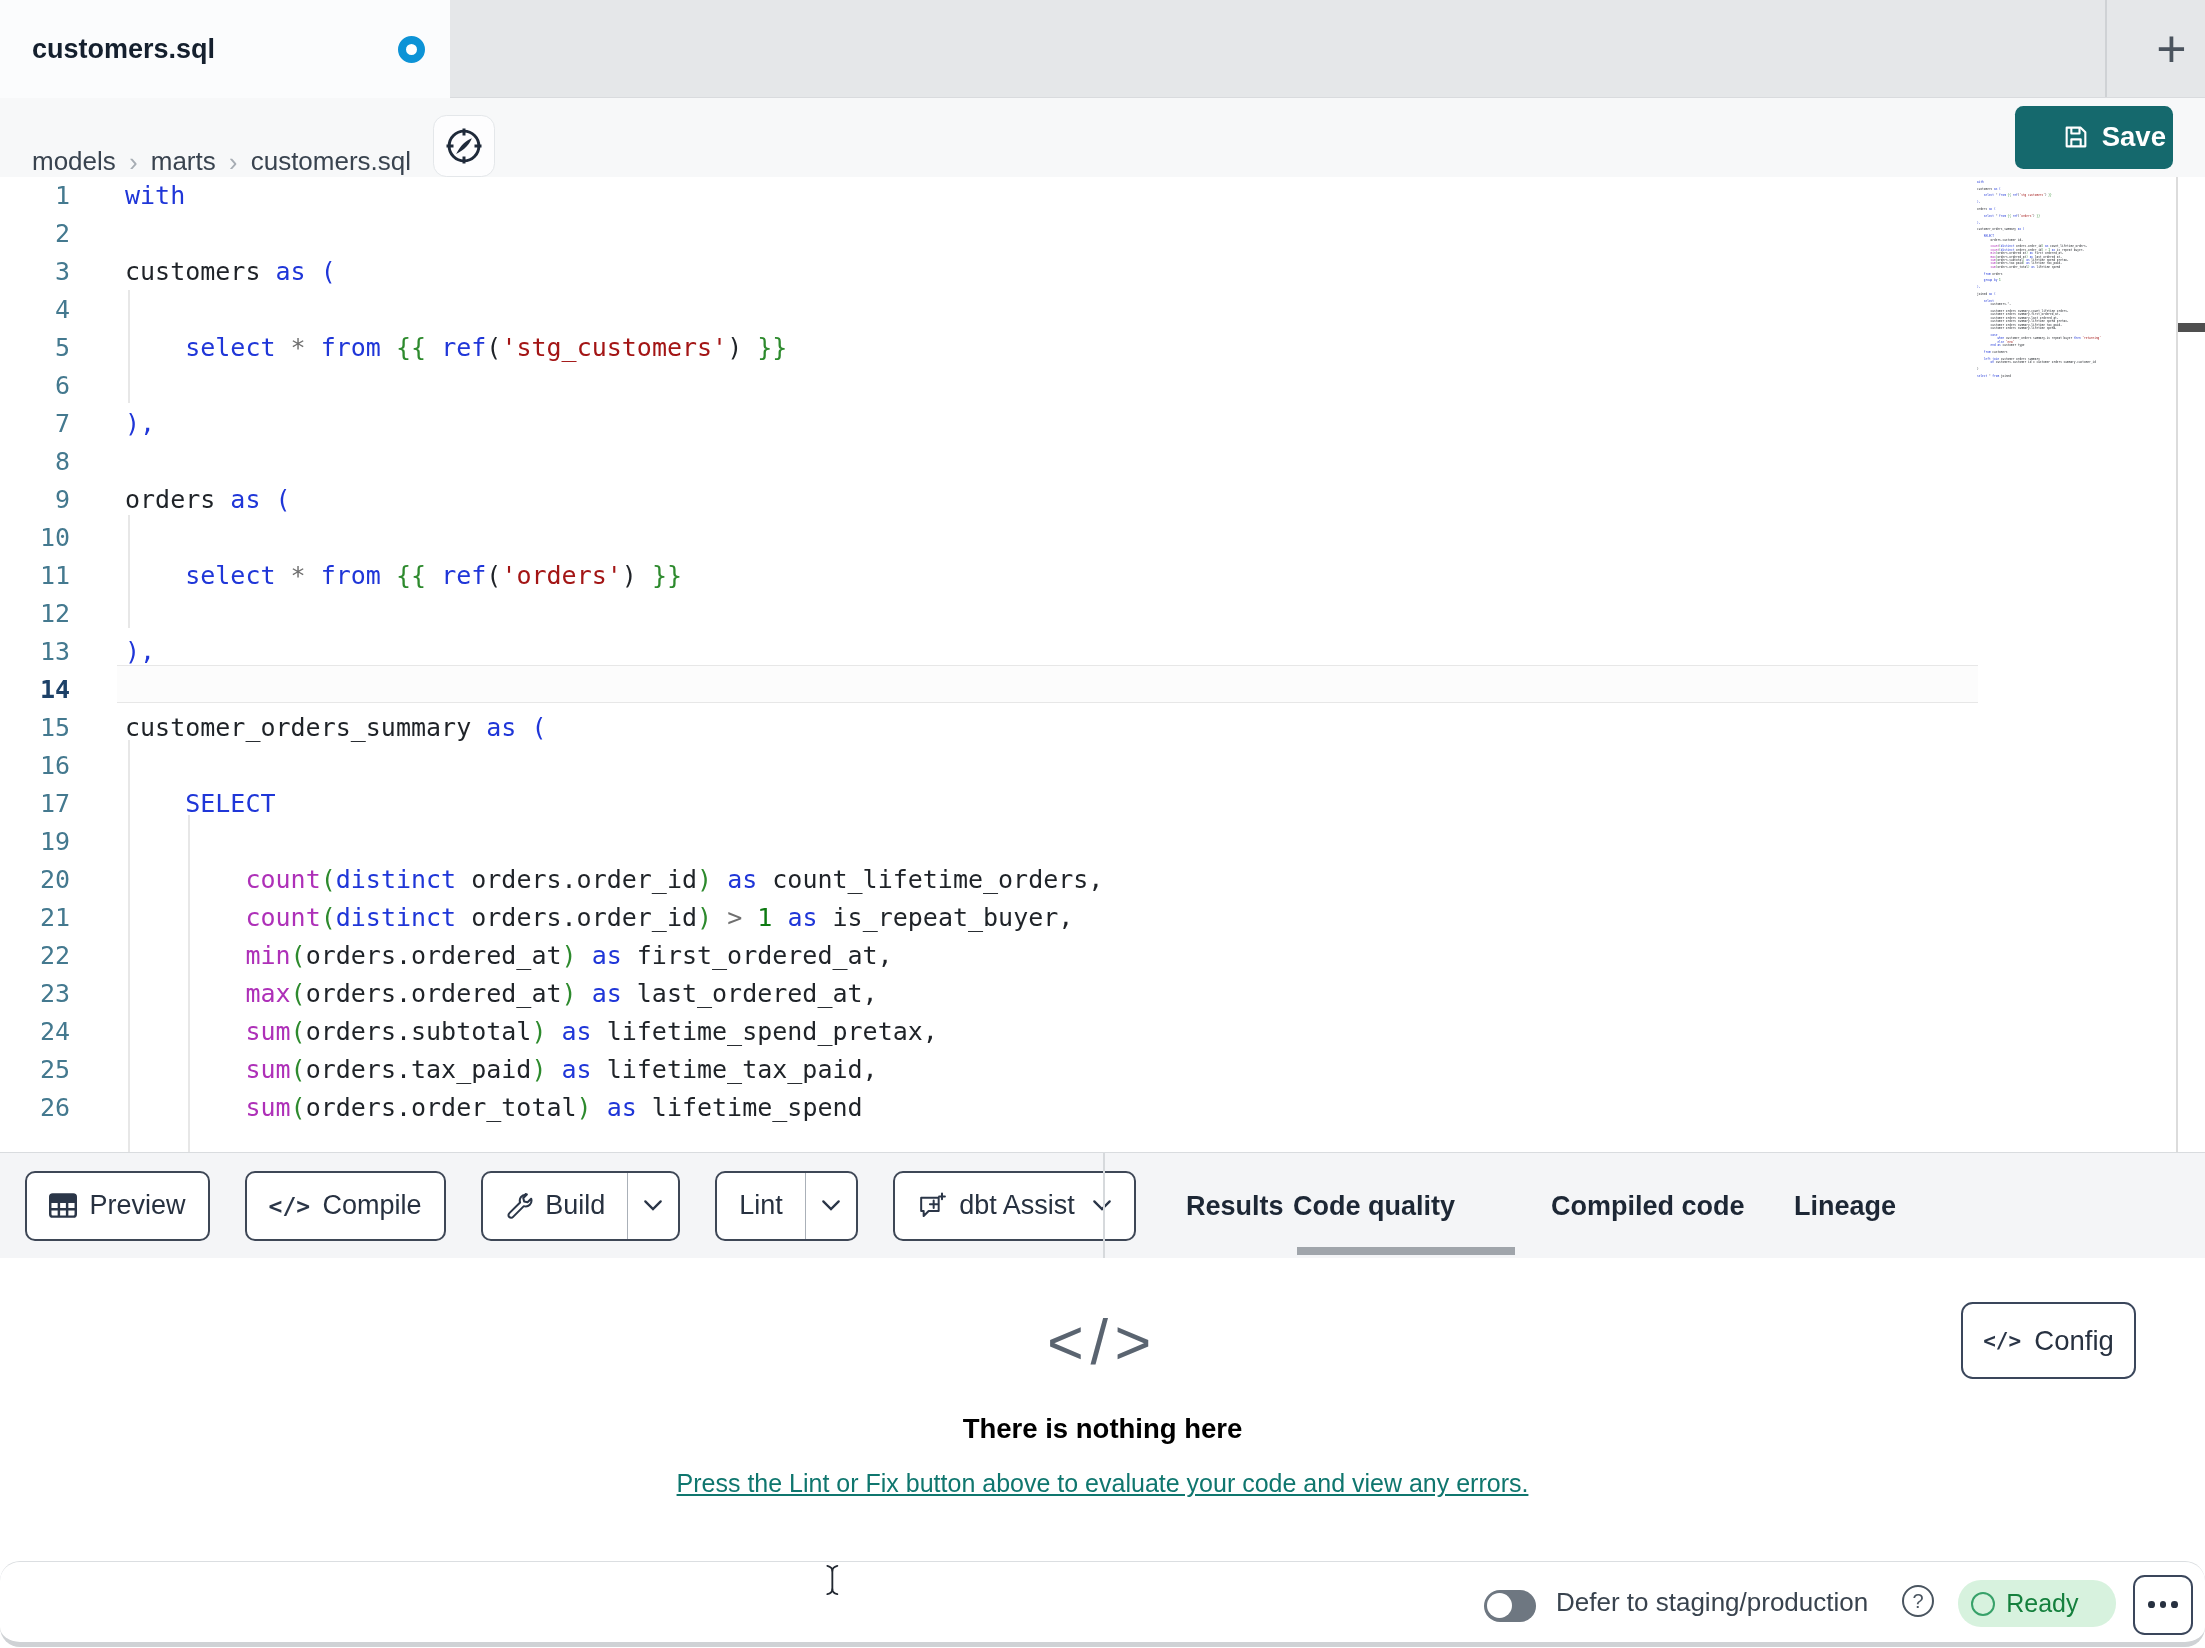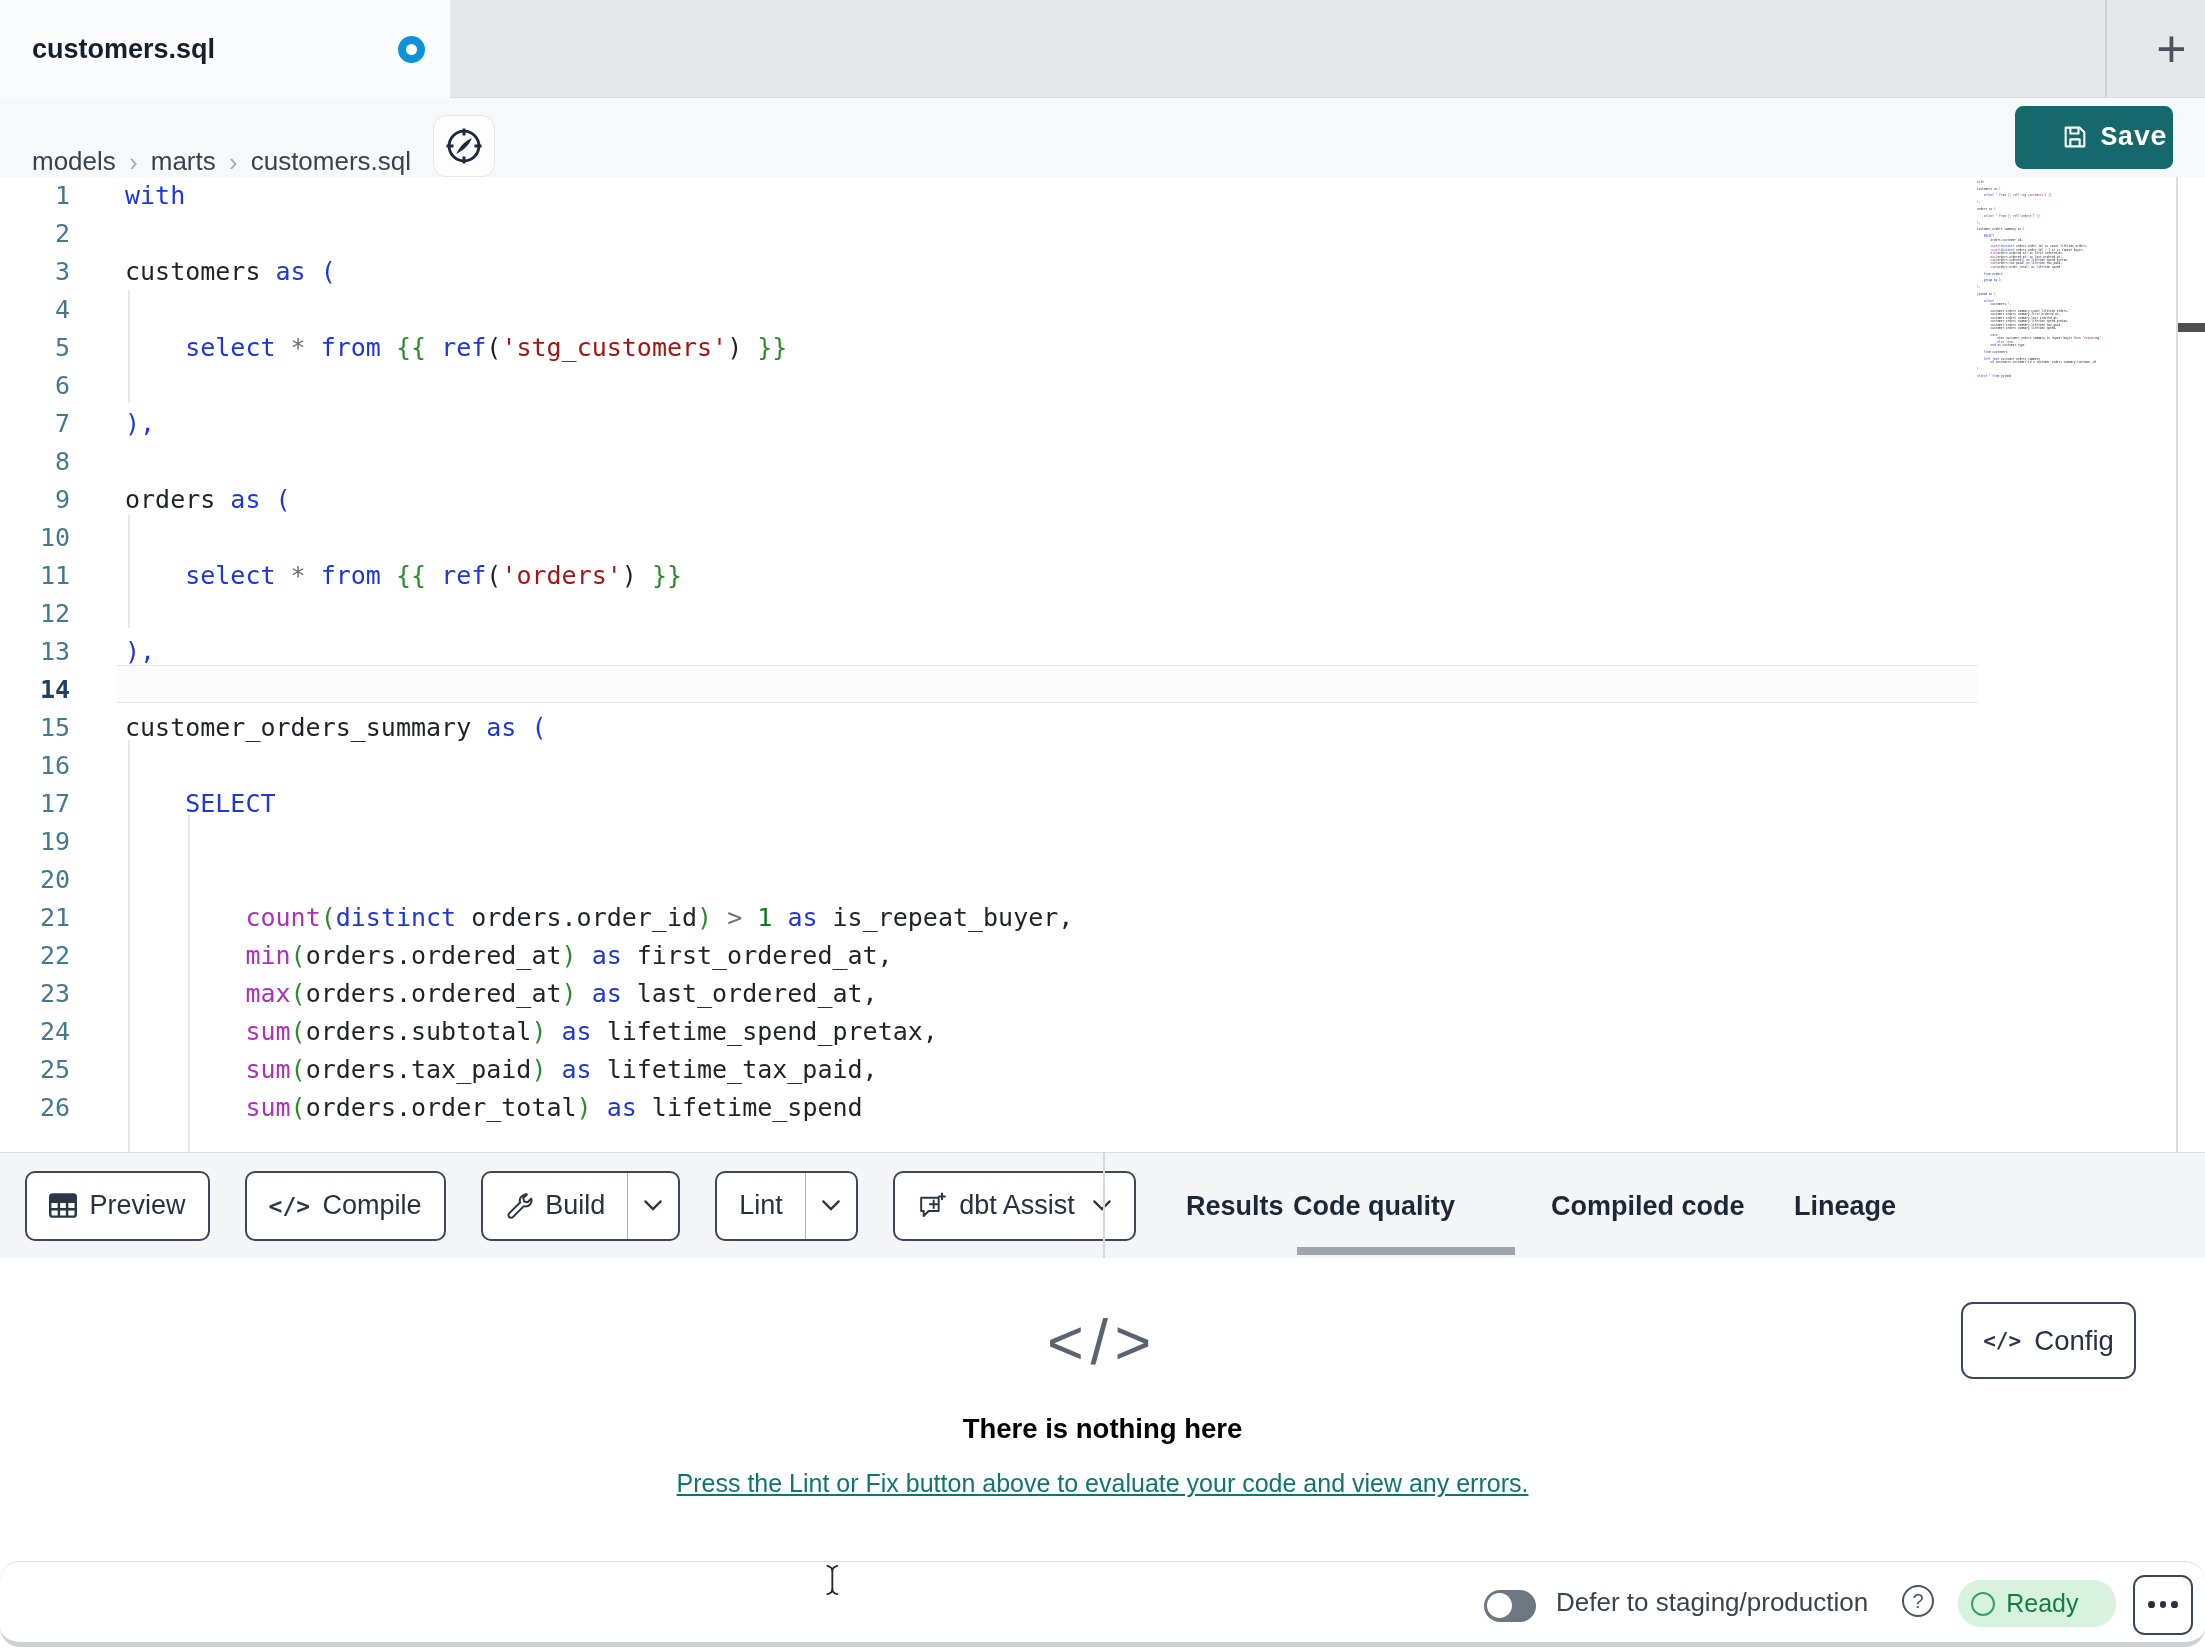--- a/index.html
+++ b/index.html
@@ -21,21 +21,21 @@
   
   .crumbbar { position:relative; height:79px; background:#f7f8f9; display:flex; align-items:flex-end;
     padding-left:32px; }
   .crumb { font-size:26px; color:#39434f; }
   .crumb-sep { font-size:25px; color:#a7adb4; margin:0 13.3px; }
   .compass-btn { width:62px; height:62px; margin-left:22px; border:1.7px solid #e4e7ea; border-radius:13.3px;
     background:#fdfdfe; display:grid; place-items:center; cursor:pointer; }
   .save-btn { position:absolute; right:32px; top:7.5px; height:63px; width:158px; background:#15696d;
     border:none; border-radius:8.3px; color:#fff; font-size:27.5px; font-weight:600;
     display:flex; align-items:center; justify-content:center; gap:11.7px; cursor:pointer;
-    font-family:Liberation Mono, monospace;padding-left:40px; }
+    font-family:Liberation Sans, sans-serif;padding-left:40px; }
 
   
   .editor { position:relative; height:975px; background:#fff;
     font-family:"DejaVu Sans Mono", monospace; font-size:25px; }
   .active-line-band { position:absolute; left:117px; width:1861px; top:488px; height:38px;
     background:#fcfcfc; border-top:1.7px solid #e7e7e7; border-bottom:1.7px solid #e7e7e7; }
   .crow { position:relative; height:38px; line-height:38px; }
   .ln { position:absolute; left:0; width:70px; text-align:right; color:#44798f;
     -webkit-user-select:none; user-select:none; }
   .crow.active .ln { color:#1d4168; font-weight:700; }
@@ -203,20 +203,21 @@
         <div class="crow">
           <span class="ln">17</span>
           <span class="ct"><span class="tk-t">    </span><span class="tk-k">SELECT</span></span>
         </div>
         <div class="crow">
           <span class="ln">19</span>
           <span class="ct"></span>
         </div>
         <div class="crow">
           <span class="ln">20</span>
+          <span class="ct"><span class="tk-t">        </span><span class="tk-f">count</span><span class="tk-p">(</span><span class="tk-k">distinct</span><span class="tk-t"> orders.order_id</span><span class="tk-p">)</span><span class="tk-t"> </span><span class="tk-k">as</span><span class="tk-t"> count_lifetime_orders,</span></span>
         </div>
         <div class="crow">
           <span class="ln">21</span>
           <span class="ct"><span class="tk-t">        </span><span class="tk-f">count</span><span class="tk-p">(</span><span class="tk-k">distinct</span><span class="tk-t"> orders.order_id</span><span class="tk-p">)</span><span class="tk-t"> </span><span class="tk-o">&gt;</span><span class="tk-t"> </span><span class="tk-n">1</span><span class="tk-t"> </span><span class="tk-k">as</span><span class="tk-t"> is_repeat_buyer,</span></span>
         </div>
         <div class="crow">
           <span class="ln">22</span>
           <span class="ct"><span class="tk-t">        </span><span class="tk-f">min</span><span class="tk-p">(</span><span class="tk-t">orders.ordered_at</span><span class="tk-p">)</span><span class="tk-t"> </span><span class="tk-k">as</span><span class="tk-t"> first_ordered_at,</span></span>
         </div>
         <div class="crow">

